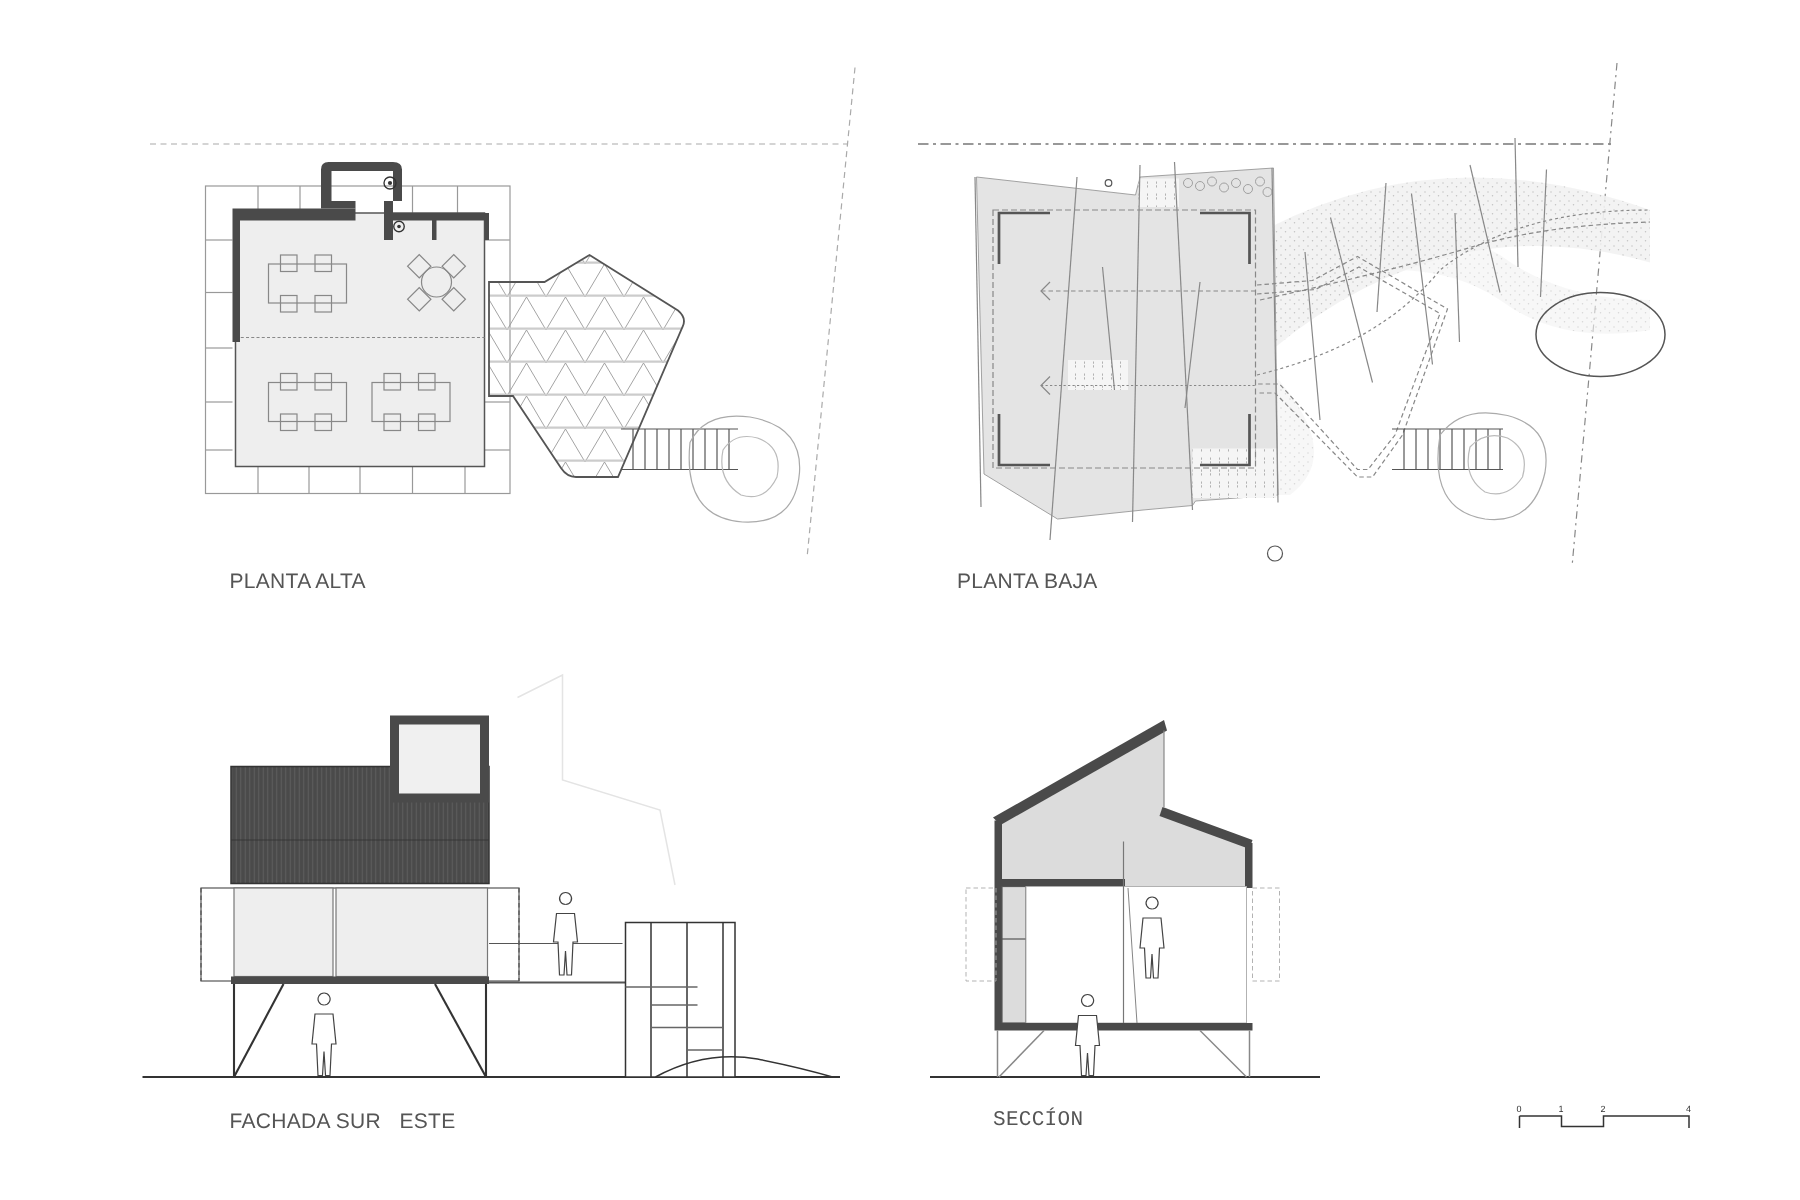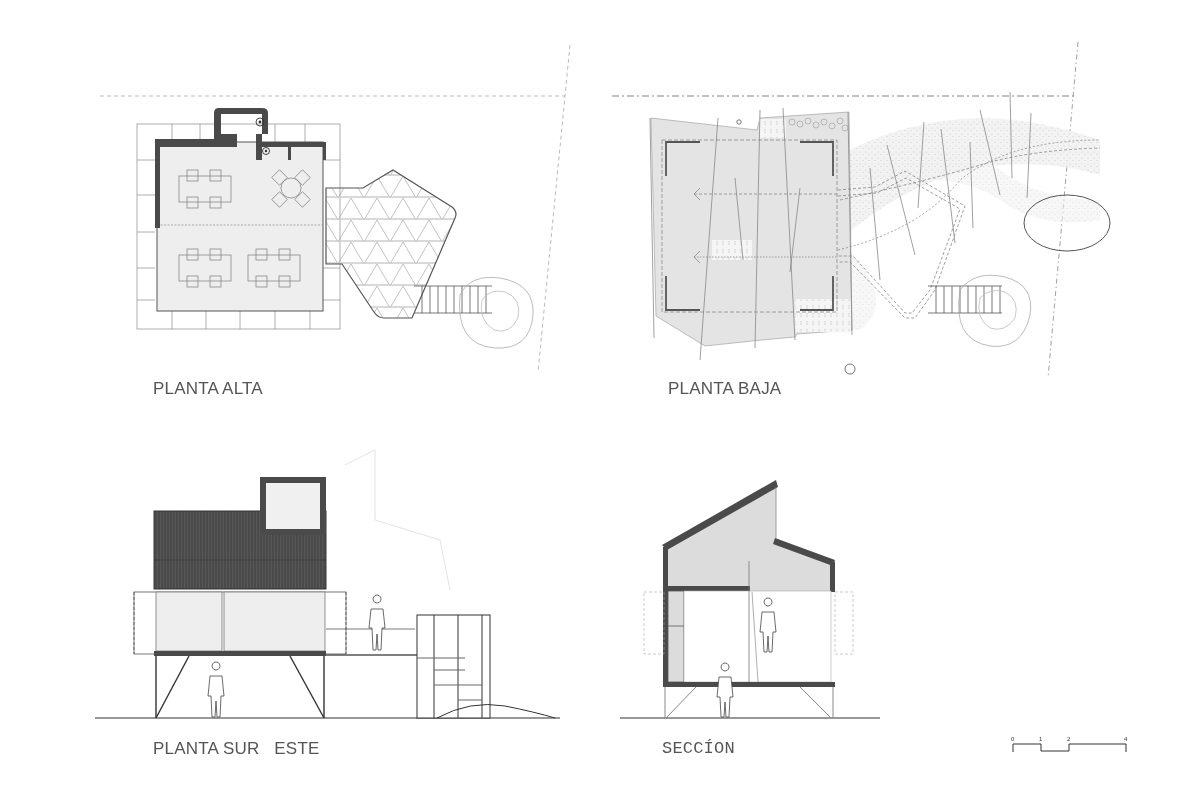--- a/index.html
+++ b/index.html
@@ -1,18 +1,18 @@
 <!DOCTYPE html>
 <html><head>
 <meta charset="utf-8">
 <style>
   html, body { margin: 0; padding: 0; background: #ffffff; }
   body { width: 1200px; height: 800px; position: relative; overflow: hidden; font-family: "Liberation Sans", sans-serif; }
   #sheet { position: absolute; left: 0; top: 0; width: 1200px; height: 800px; }
-  .label { position: absolute; font-size: 17px; color: #555555; letter-spacing: 0.2px; font-family: "Liberation Sans", sans-serif; white-space: pre; text-align: center; }
+  .label { position: absolute; font-size: 14px; color: #555555; letter-spacing: 0.2px; font-family: "Liberation Sans", sans-serif; white-space: pre; text-align: center; }
   .scale-num { font-size: 6px; fill: #333; font-family: "Liberation Sans", sans-serif; }
 </style>
 </head>
 <body>
 
 <svg id="sheet" viewBox="0 0 1200 800" xmlns="http://www.w3.org/2000/svg">
   <defs>
     <pattern id="tri" width="26" height="22" patternUnits="userSpaceOnUse">
       <path d="M0 22 L13 0 L26 22" fill="none" stroke="#999" stroke-width="0.6"></path>
       <line x1="0" y1="21" x2="26" y2="21" stroke="#ccc" stroke-width="1.5"></line>
@@ -275,15 +275,15 @@
   <g>
     <path d="M1013 744 L1013 752 M1013 744 L1041 744 L1041 751 L1069 751 L1069 744 L1126 744 L1126 752" fill="none" stroke="#333" stroke-width="1"></path>
     <text class="scale-num" x="1011" y="741">0</text>
     <text class="scale-num" x="1039" y="741">1</text>
     <text class="scale-num" x="1067" y="741">2</text>
     <text class="scale-num" x="1124" y="741">4</text>
   </g>
 </svg>
 
 <div class="label" style="left:153px; top:379px;">PLANTA ALTA</div>
-<div class="label" style="left:668px; top:379px;">PLANTA BAJA</div>
-<div class="label" style="left:153px; top:739px;">PLANTA SUR   ESTE</div>
+<div class="label" style="left:638px; top:379px;">PLANTA BAJA</div>
+<div class="label" style="left:153px; top:739px;">FACHADA SUR   ESTE</div>
 <div class="label" style="left:662px; top:739px;font-family:Liberation Mono, monospace;">SECCÍON</div>
 
 </body></html>

